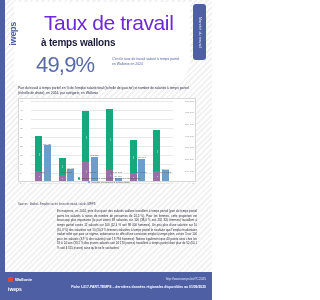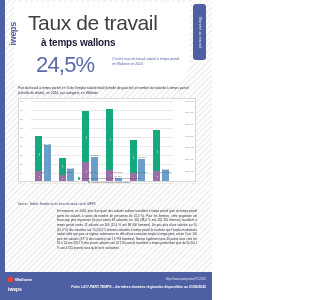--- a/index.html
+++ b/index.html
@@ -43,22 +43,22 @@
   
   .head-card{
     position:absolute; left:22px; top:2px; width:168px; height:84px;
     background:#ffffff; border-radius:0 0 26px 0; z-index:3;
   }
   .head-card2{
     position:absolute; left:14px; top:2px; width:140px; height:82px;
     background:#ffffff; z-index:2;
   }
   .title{
-    position:absolute; left:28px; top:12px; z-index:8;
-    font-size:21px; color:#404040; font-weight:300;
+    position:absolute; left:44px; top:12px; z-index:8;
+    font-size:21px; color:#6d28d9; font-weight:300;
     letter-spacing:-0.4px; line-height:1;
   }
   .subtitle{
     position:absolute; left:41px; top:37px; z-index:8;
     font-size:10px; color:#1b1b3a; font-weight:bold;
     letter-spacing:-0.2px;
   }
   .bignum{
     position:absolute; left:36px; top:52px; z-index:8;
     font-size:22px; color:#5a6ba8; font-weight:400;
@@ -176,21 +176,21 @@
 <div class="head-card"></div>
 
 <div class="iweps-vert">iweps</div>
 
 <div class="side-tab">
   <span>Marché du travail</span>
 </div>
 
 <div class="title">Taux de travail</div>
 <div class="subtitle">à temps wallons</div>
-<div class="bignum">24,5%</div>
+<div class="bignum">49,9%</div>
 <div class="bignum-note">C'est le taux de travail salarié à temps partiel en Wallonie en 2024</div>
 
 <div class="chart-wrap">
   <div class="chart-caption">Part du travail à temps partiel en % de l'emploi salarié total (échelle de gauche) et nombre de salariés à temps partiel (échelle de droite), en 2024, par catégorie, en Wallonie</div>
   <div class="plot-box">
     <div id="grid-layer">
         <div class="gridline" style="top: 2px;"></div>
         <div class="gridline" style="top: 11.1111px;"></div>
         <div class="gridline" style="top: 20.2222px;"></div>
         <div class="gridline" style="top: 29.3333px;"></div>

